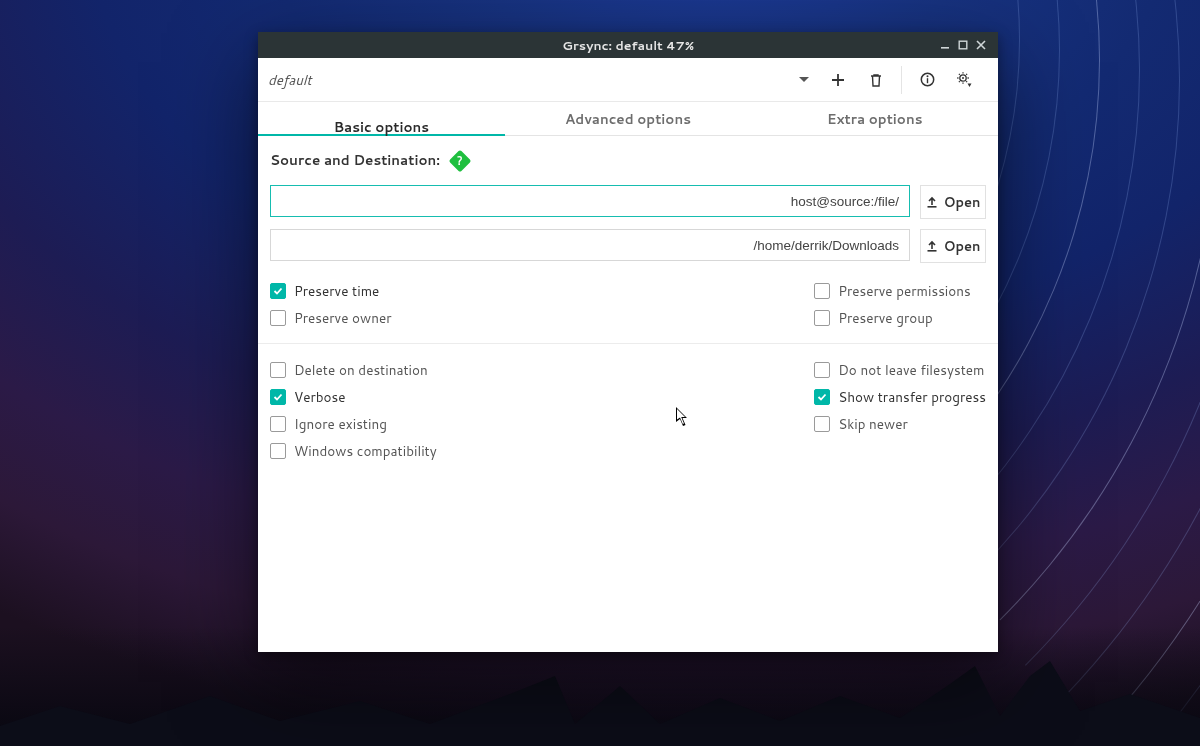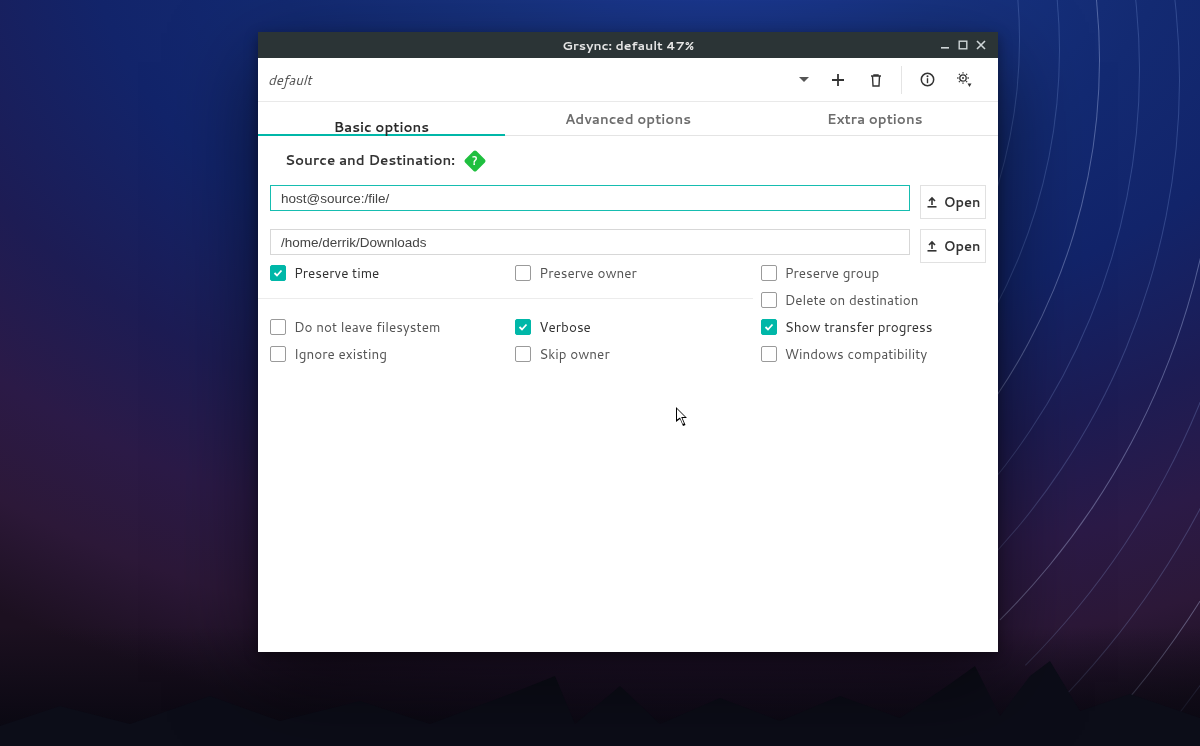--- a/index.html
+++ b/index.html
@@ -46,38 +46,38 @@
   .sessionbar .spacer { flex:1; }
   .iconbtn { width:38px; height:36px; display:flex; align-items:center; justify-content:center; color:#444; }
   .sep { width:1px; height:28px; background:#e4e4e4; margin:0 6px; }
   .dropdown-caret { width:30px; display:flex; align-items:center; justify-content:center; color:#555; }
 
   .tabs { display:flex; height:34px; font-size:13.5px; }
   .tab { flex:1; text-align:center; line-height:34px; color:#6d6d6d; font-weight:600; border-bottom:1px solid #e4e4e4; }
   .tab.active { color:#2a2a2a; border-bottom:2px solid #00b7a8;margin-top:8px; }
 
   .content { padding: 14px 12px 0 12px; font-size:13.5px; color:#333; }
-  .content h4 { font-size:13.5px; font-weight:700; display:inline;margin-left:15px; }
+  .content h4 { font-size:13.5px; font-weight:700; display:inline; }
   .qmark { display:inline-flex; width:16px; height:16px; margin-left:8px; transform:rotate(45deg);
     background:#1fbf3f; color:#fff; font-size:11px; font-weight:700; align-items:center; justify-content:center; border-radius:2px;}
   .qmark span { transform:rotate(-45deg); }
 
   .paths { margin-top:16px; display:flex; flex-direction:column; gap:10px; }
   .pathrow { display:flex; gap:10px; }
   .pathrow input {
-    flex:1; height:26px; border:1px solid #d7d7d7; padding:0 10px; font-size:13.5px; color:#444; outline:none;
+    flex:1; height:32px; border:1px solid #d7d7d7; padding:0 10px; font-size:13.5px; color:#444; outline:none;text-align:right;
   }
   .pathrow input.focused { border:1px solid #16bdb0; }
   .openbtn {
     width:66px; height:34px; border:1px solid #e1e1e1; background:#fff; display:flex; align-items:center;
     justify-content:center; gap:6px; font-size:13px; color:#333; font-weight:600;
   }
   .openbtn svg { display:block; }
 
-  .checks { display:grid; grid-template-columns: 1fr 1fr 1fr; row-gap:8px; column-gap:20px; }
+  .checks { margin-top:18px; display:grid; grid-template-columns: 1fr; row-gap:8px; column-gap:20px; }
   .checks .divider { grid-column:1 / span 2; height:1px; background:#ececec; margin:8px -12px; }
   .check { display:flex; align-items:center; gap:8px; color:#555; }
   .check.on { color:#333; }
   .box { width:16px; height:16px; border:1.5px solid #9a9a9a; border-radius:2px; display:flex; align-items:center; justify-content:center; background:#fff;}
   .check.on .box { background:#00b7a8; border-color:#00b7a8; }
   .box svg { display:none; }
   .check.on .box svg { display:block; }
 
   .cursor { position:absolute; width:14px; height:20px; pointer-events:none; }
 </style>
@@ -204,20 +204,24 @@
       <label class="check on">
         <span class="box">
             <svg width="10" height="10">
               <path d="M1.5 5 L4 7.5 L8.5 2.5" stroke="#fff" stroke-width="1.8" fill="none"></path>
             </svg>
           </span>
         <span>Preserve time</span>
       </label>
       <label class="check">
         <span class="box"></span>
+        <span>Preserve permissions</span>
+      </label>
+      <label class="check">
+        <span class="box"></span>
         <span>Preserve owner</span>
       </label>
       <label class="check">
         <span class="box"></span>
         <span>Preserve group</span>
       </label>
 
       <div class="divider"></div>
 
       <label class="check">
@@ -243,21 +247,21 @@
             </svg>
           </span>
         <span>Show transfer progress</span>
       </label>
       <label class="check">
         <span class="box"></span>
         <span>Ignore existing</span>
       </label>
       <label class="check">
         <span class="box"></span>
-        <span>Skip owner</span>
+        <span>Skip newer</span>
       </label>
       <label class="check">
         <span class="box"></span>
         <span>Windows compatibility</span>
       </label>
     </div>
   </div>
 </div>
 
 <svg class="cursor" style="left:676px; top:407px;" viewBox="0 0 14 20">

